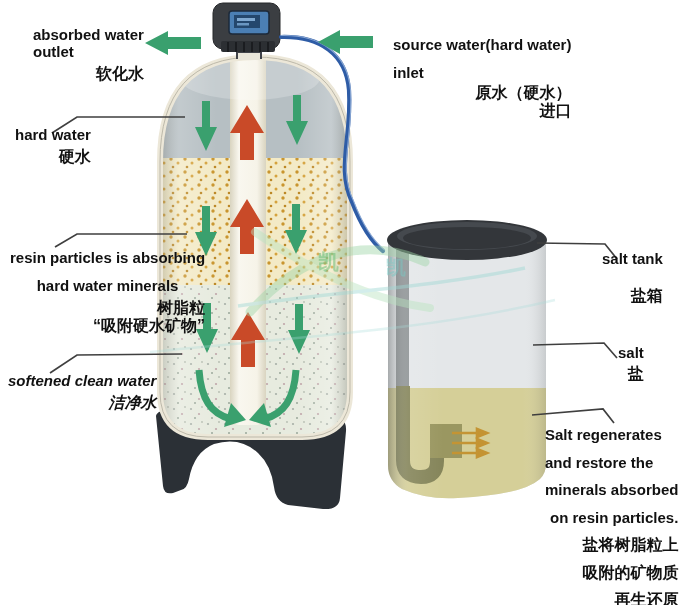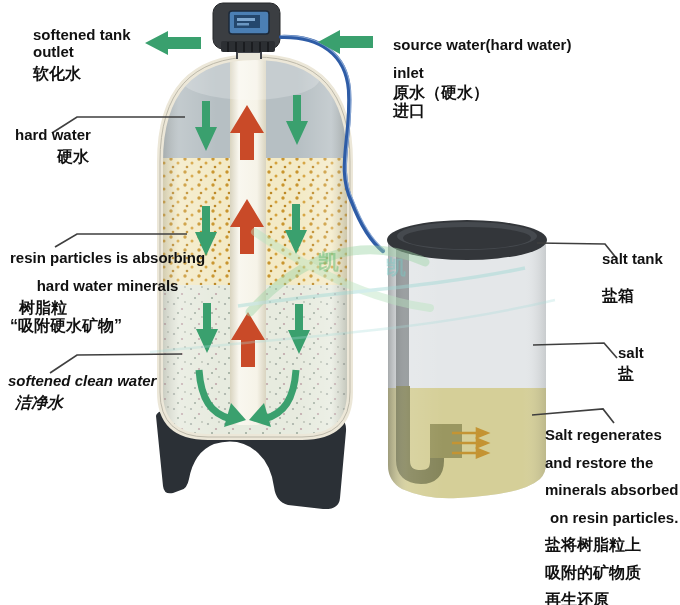--- a/index.html
+++ b/index.html
@@ -3,21 +3,21 @@
 <meta charset="utf-8">
 <style>
   html,body{margin:0;padding:0;background:#ffffff;}
   .stage{
     position:relative;width:680px;height:605px;background:#ffffff;overflow:hidden;
     font-family:"Liberation Sans","DejaVu Sans",sans-serif;
     color:#111;
   }
   .stage svg{position:absolute;left:0;top:0;}
   .lbl{position:absolute;font-weight:bold;font-size:15px;line-height:17px;white-space:nowrap;}
-  .lbl .zh{font-size:16px;}
+  .lbl .zh{font-size:16px;text-align:right;}
   .block-soft-outlet{left:33px;top:26px;}
   .block-soft-outlet .zh{margin-top:5px;}
   .block-hard{left:15px;top:126px;}
   .block-hard .zh{margin-top:5px;margin-left:42px;}
   .block-resin{left:10px;top:249px;}
   .block-resin .en2{margin-top:11px;text-align:center;}
   .block-resin .zh1{margin-top:5px;padding-left:9px;}
   .block-resin .zh2{margin-top:1px;}
   .block-clean{left:8px;top:372px;font-style:italic;}
   .block-clean .zh{margin-top:5px;padding-left:7px;}
@@ -182,21 +182,21 @@
       <path d="M255,232 C310,270 370,300 430,308" fill="none" stroke="#b9e4c0" stroke-width="8" stroke-linecap="round"></path>
       <path d="M238,306 C330,292 430,288 525,268" fill="none" stroke="#9fd8d4" stroke-width="3.5"></path>
       <path d="M150,352 C280,338 420,332 555,300" fill="none" stroke="#a8dcd8" stroke-width="2.5" opacity="0.7"></path>
     </g>
   </svg>
 
   <div class="wm wm1">凯</div>
   <div class="wm wm2">凯</div>
 
   <div class="lbl block-soft-outlet">
-    <div class="en1">softened tank</div>
+    <div class="en1">absorbed water</div>
     <div class="en2">outlet</div>
     <div class="zh">软化水</div>
   </div>
 
   <div class="lbl block-hard">
     <div class="en1">hard water</div>
     <div class="zh">硬水</div>
   </div>
 
   <div class="lbl block-resin">

